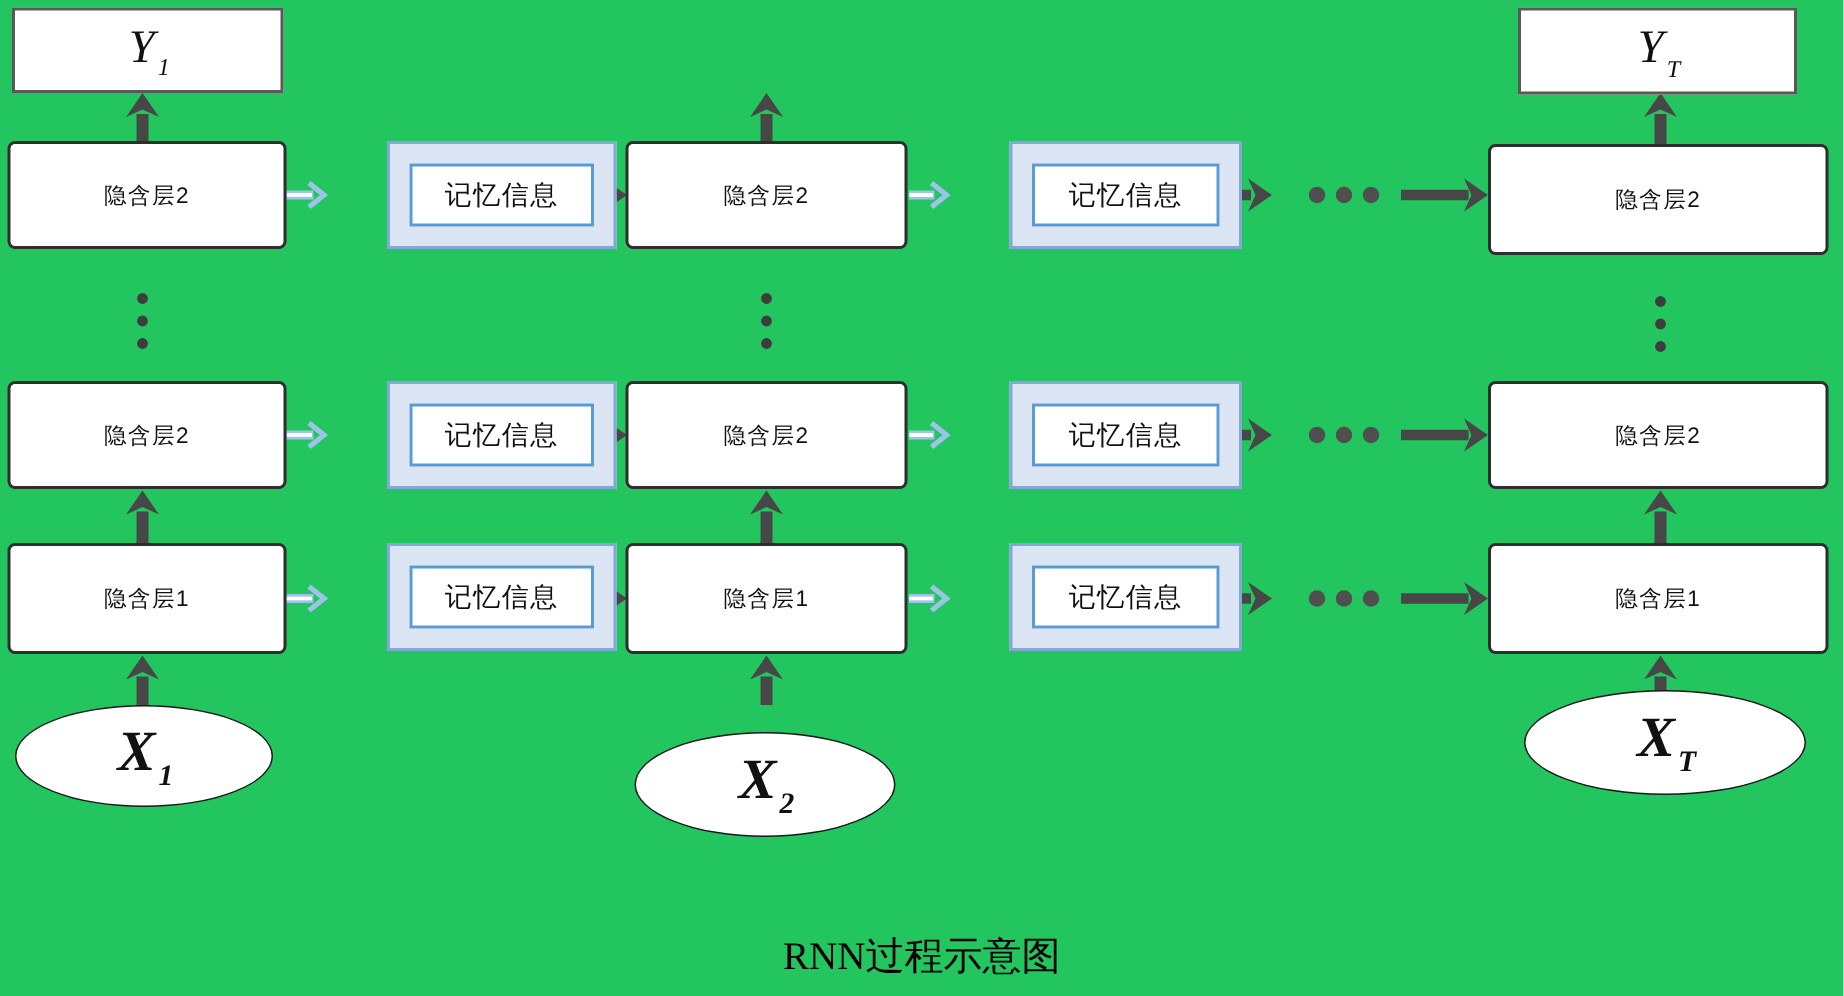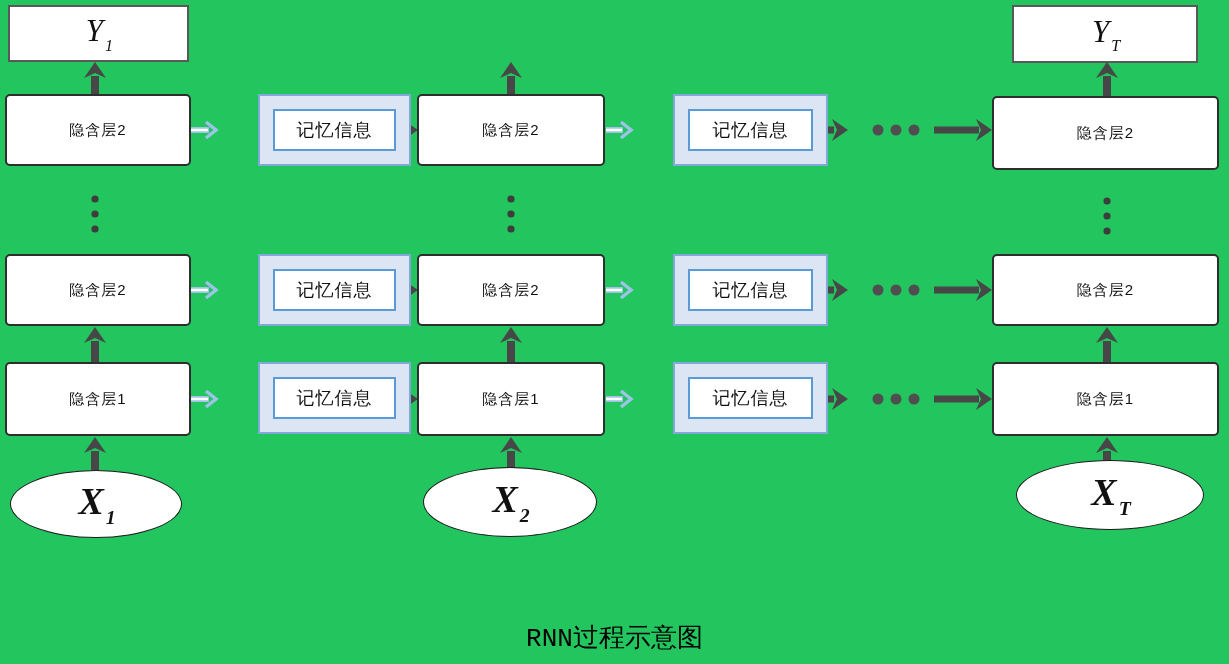--- a/index.html
+++ b/index.html
@@ -53,21 +53,21 @@
   .math.x{font-size:38px;font-weight:bold;}
   .math sub{
     font-size:0.52em;
     font-style:italic;
     position:relative;top:2px;left:2px;
   }
   .caption{
     position:absolute;
     left:0;top:620px;width:1229px;
     text-align:center;
-    font-family:Liberation Mono, monospace;
+    font-family:Liberation Serif, serif;
     font-size:26px;
     color:#000000;
   }
 </style>
 </head>
 <body>
 
 <div id="canvas">
 
   <svg id="arrow-layer" viewBox="0 0 1229 664">
@@ -280,21 +280,21 @@
   </div>
   <div class="box mem" style="left:633px;top:362px;width:155px;height:72px">
     <div class="mem-inner">
         <span>记忆信息</span>
       </div>
   </div>
 
   <div class="box ellipse" style="left:10px;top:470px;width:172px;height:68px">
     <span class="math x"><span>X</span><sub>1</sub></span>
   </div>
-  <div class="box ellipse" style="left:423px;top:467px;width:174px;height:70px">
+  <div class="box ellipse" style="left:423px;top:488px;width:174px;height:70px">
     <span class="math x"><span>X</span><sub>2</sub></span>
   </div>
   <div class="box ellipse" style="left:1016px;top:460px;width:188px;height:70px">
     <span class="math x"><span>X</span><sub>T</sub></span>
   </div>
 
   <div class="caption">RNN过程示意图</div>
 
 </div>
 

